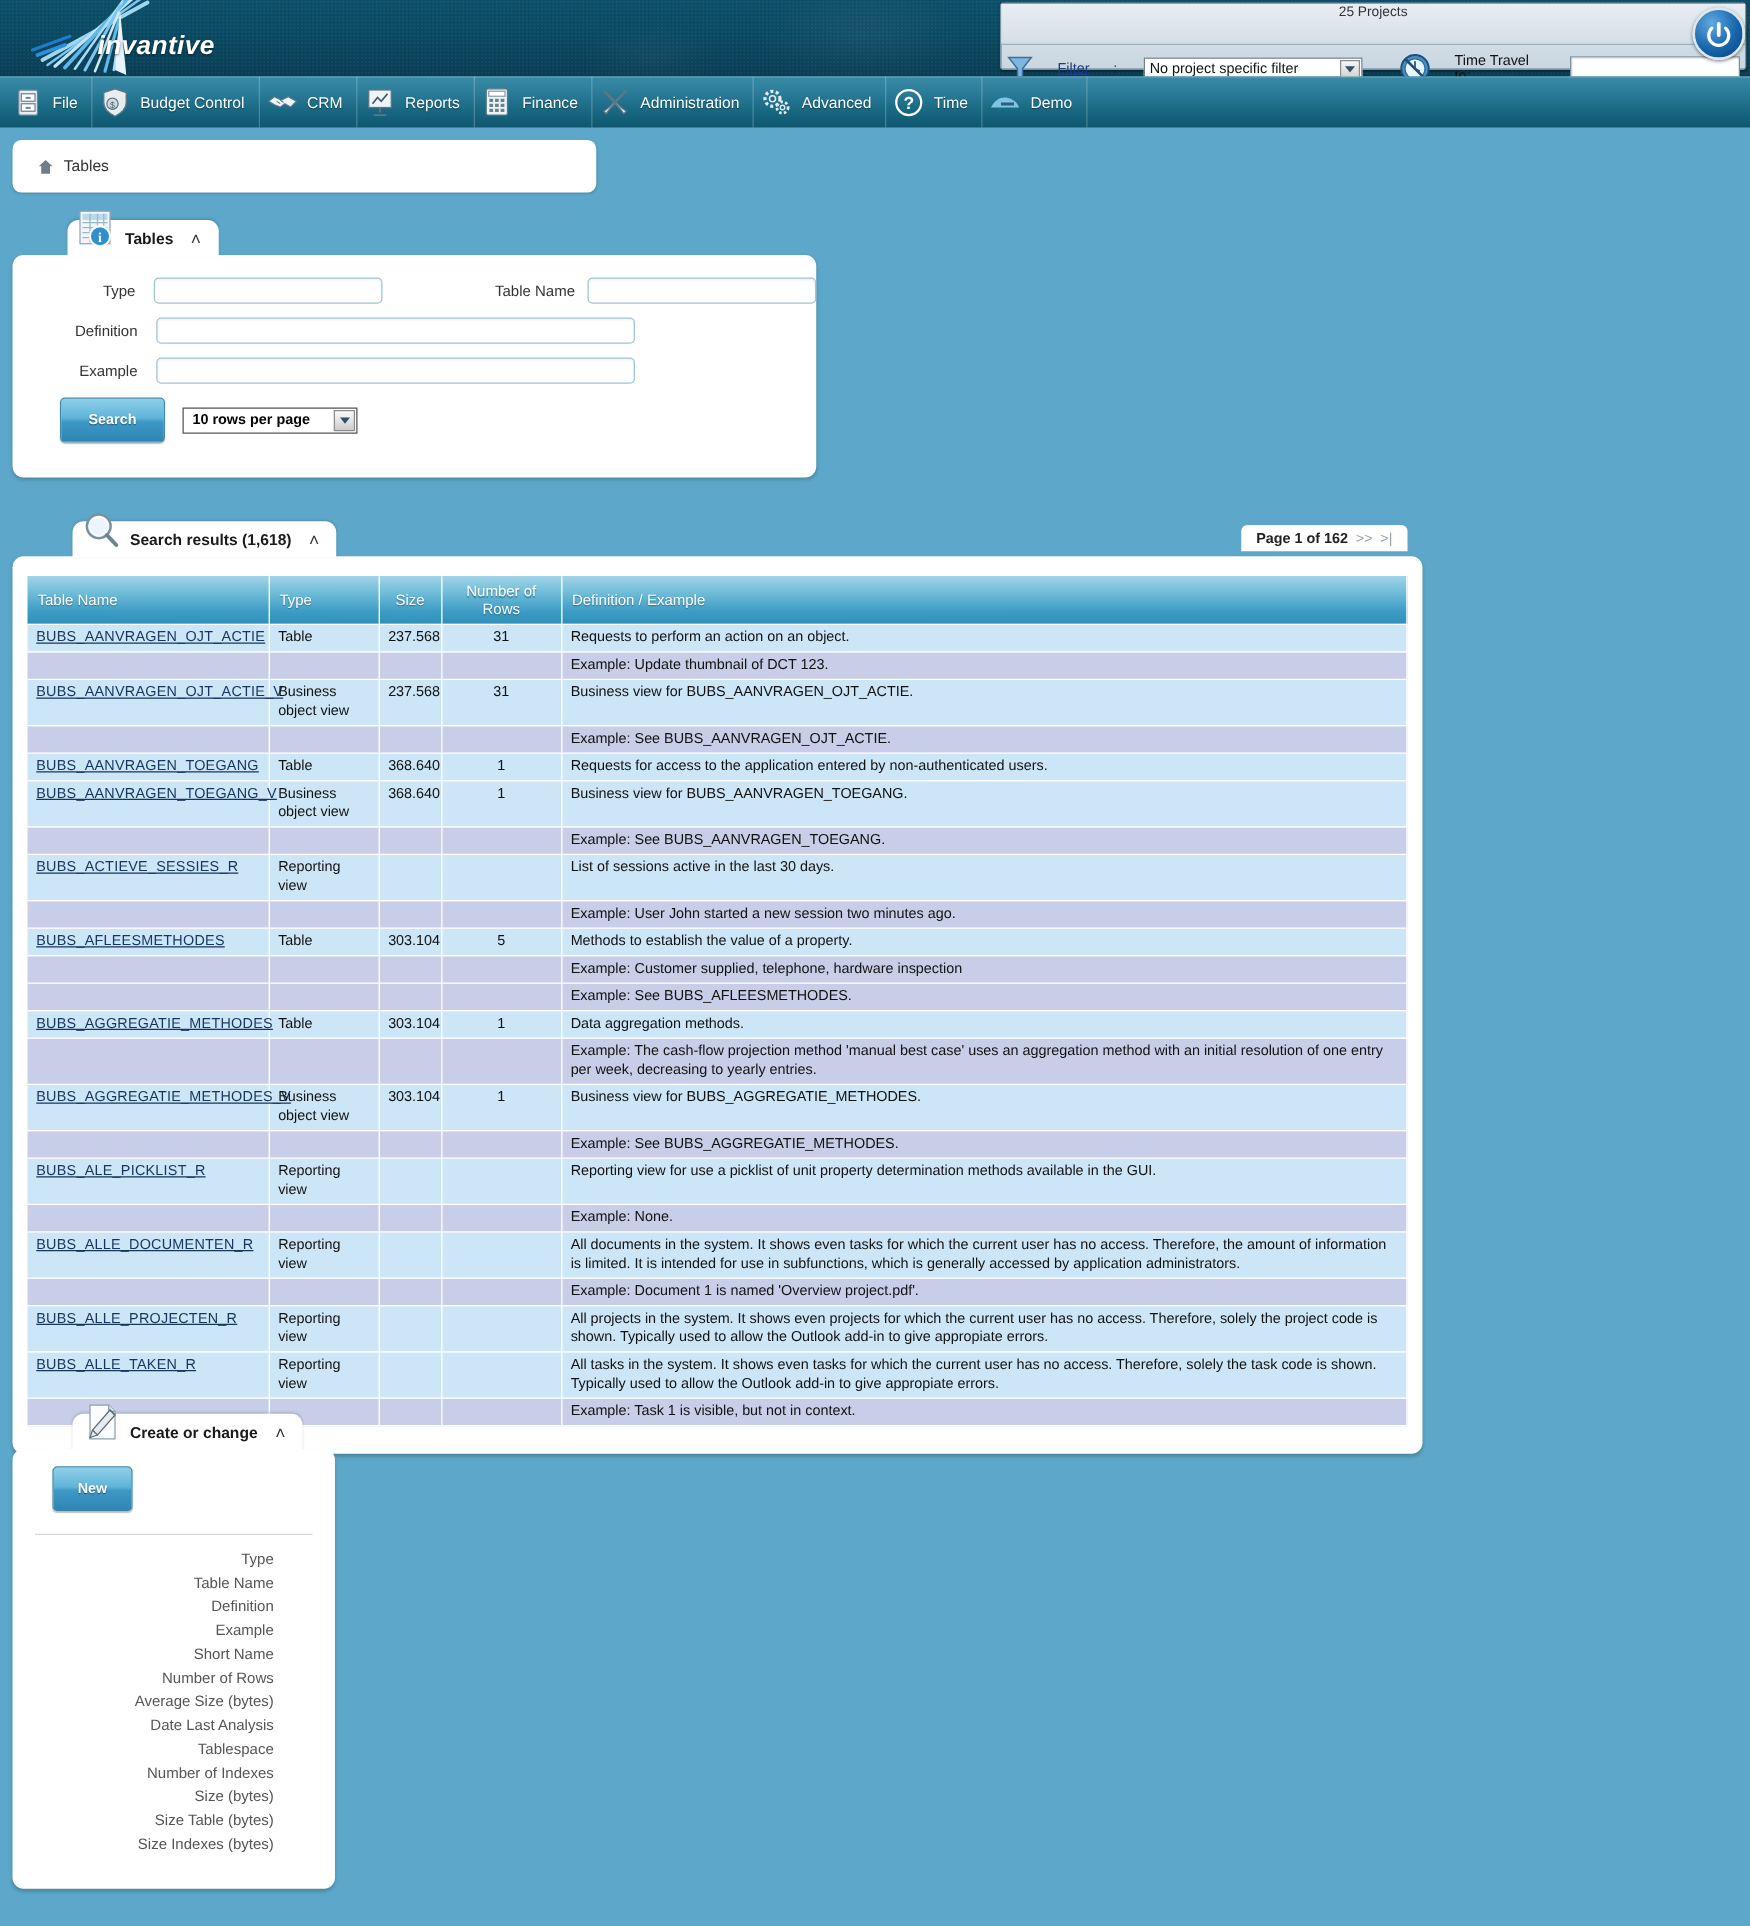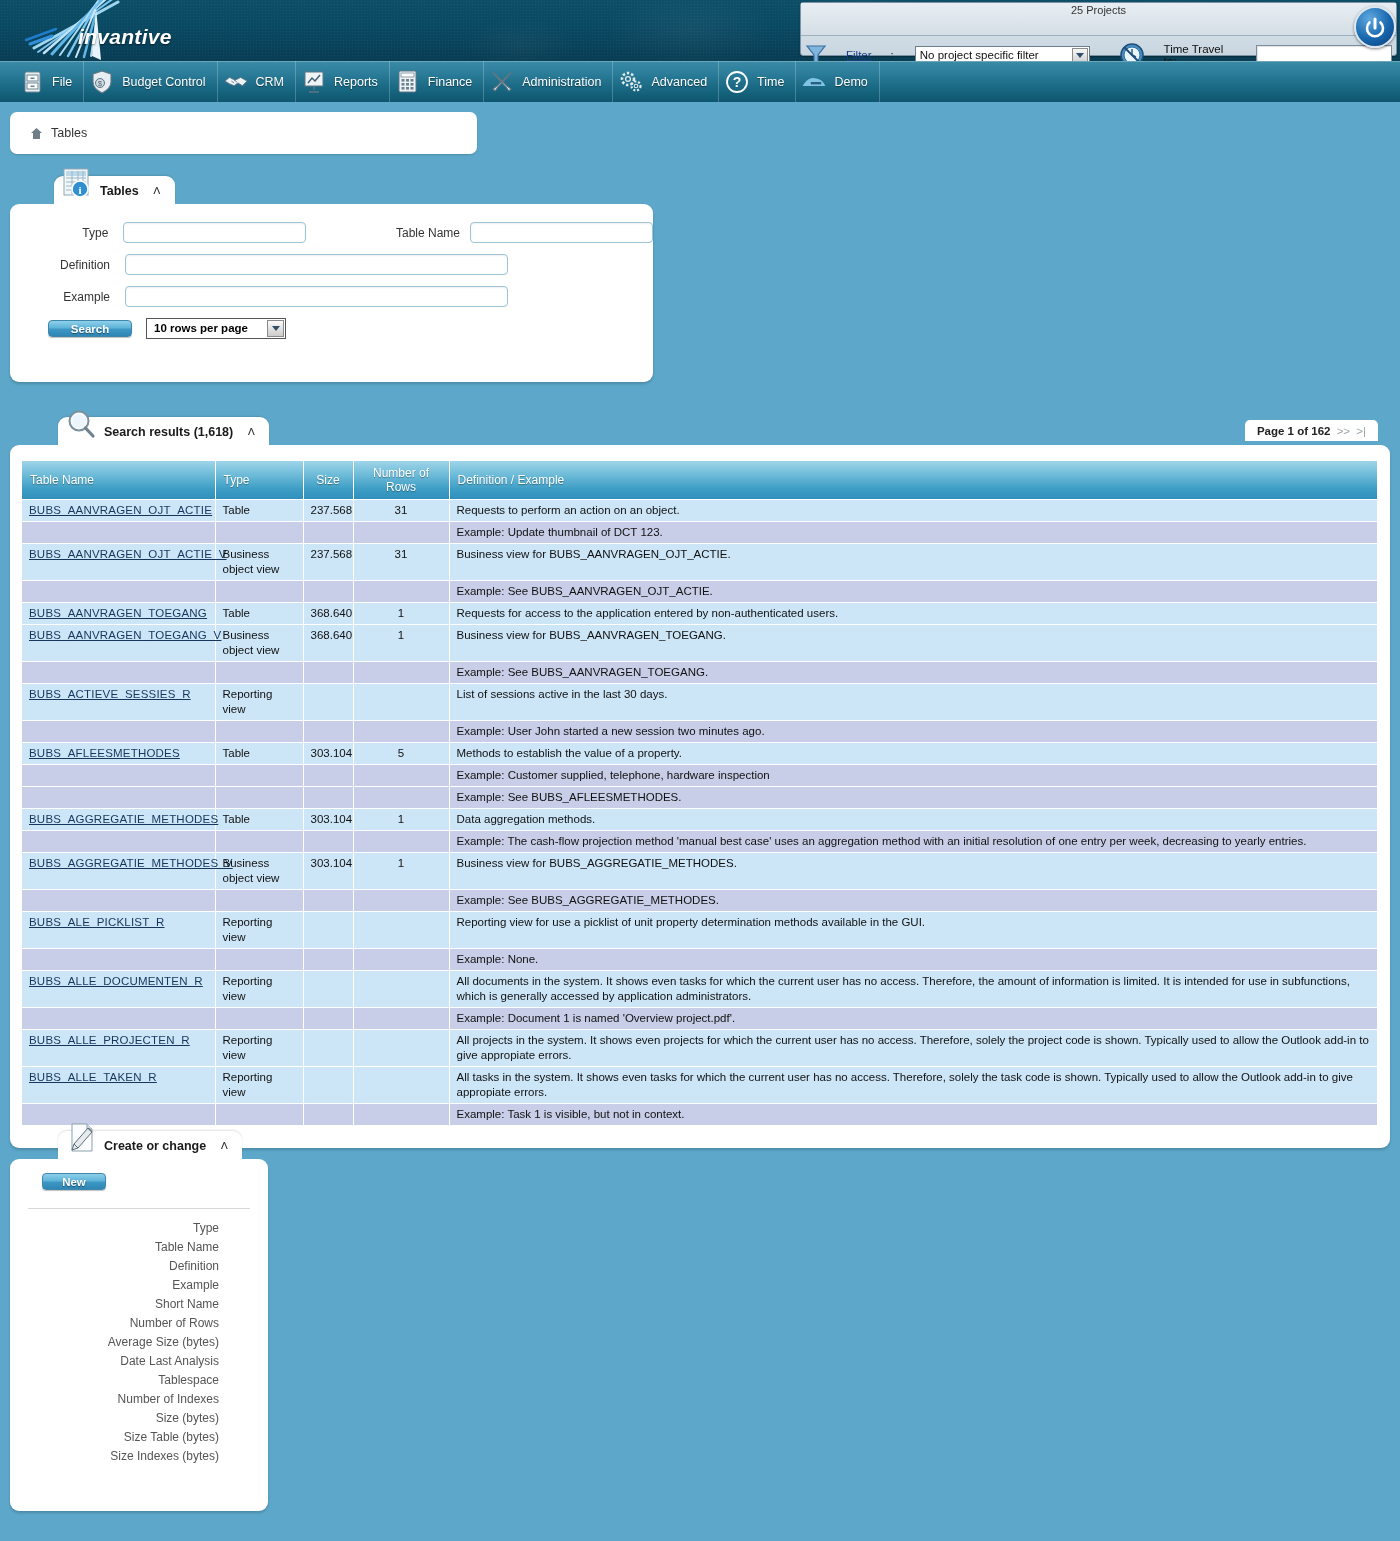--- a/index.html
+++ b/index.html
@@ -101,21 +101,21 @@
     display:flex; align-items:center;
     box-shadow:inset 0 1px 0 rgba(255,255,255,.25);
   }
   .menu-item{
     display:flex; align-items:center; height:41px;
     padding:0 11px 0 6px; gap:8px;
     color:#fff; font-size:12.5px;
     border-right:1px solid rgba(255,255,255,.22);
     cursor:pointer; white-space:nowrap;
   }
-  .menu-item:first-child{ padding-left:20px; }
+  .menu-item:first-child{ padding-left:10px; }
   .menu-item .mi-ico{ width:24px; height:26px; display:flex;align-items:center;justify-content:center; flex:none;}
   .menu-item .mi-label{ text-shadow:0 1px 1px rgba(0,0,0,.45); }
 
   
   .breadcrumb{
     position:absolute; left:10px; top:112px;
     width:467px; height:42px;
     background:#fff; border-radius:7px;
     display:flex; align-items:center; padding-left:20px; gap:8px;
     box-shadow:0 1px 2px rgba(0,0,0,.15);
@@ -140,21 +140,21 @@
   #search-panel{ position:absolute; left:10px; top:176px; width:643px; }
   #search-panel .tabrow{ padding-left:44px; }
   #search-panel .panel-body{ margin-top:-1px; border-top-left-radius:9px; height:178px; padding:18px 0 0 0; }
   .frow{ display:flex; align-items:center; margin-bottom:11px; }
   .flabel{ font-size:12px; color:#333; text-align:right; }
   .finput{
     background:#fff; border:1px solid #9cc3d6; border-radius:4px;
     height:21px; box-shadow:inset 0 1px 2px rgba(0,0,0,.07);
   }
   .btn-blue{
-    height:17px; min-width:84px; padding:0 10px;
+    height:36px; min-width:84px; padding:0 10px;
     border:1px solid #3f86ab; border-radius:4px;
     background:linear-gradient(180deg,#8fd0ea 0%, #5fb4d8 45%, #3d97c4 55%, #2f86b4 100%);
     color:#fff; font-size:11.5px; font-weight:bold;
     text-shadow:0 1px 1px rgba(0,0,0,.45);
     display:flex;align-items:center;justify-content:center;
     cursor:pointer;
     box-shadow:0 1px 1px rgba(0,0,0,.25);
   }
   .rows-select{
     position:relative; width:140px; height:21px;
@@ -166,21 +166,21 @@
     background:linear-gradient(180deg,#fafafa,#ccc);
     border:1px solid #8b8b8b;
     display:flex;align-items:center;justify-content:center;
   }
   .rows-select .arrowbtn i{
     width:0;height:0;border-left:4px solid transparent;border-right:4px solid transparent;
     border-top:5px solid #2f5068; display:block;
   }
 
   
-  #results-panel{ position:absolute; left:10px; top:417px; width:1380px; }
+  #results-panel{ position:absolute; left:10px; top:417px; width:1128px; }
   #results-panel .tabrow{ padding-left:48px; position:relative; }
   #results-panel .panel-body{ margin-top:-1px; padding:16px 12px 22px 12px; }
   .pager{
     position:absolute; right:12px; top:3px;
     background:#fff; border-radius:5px 5px 0 0;
     padding:5px 12px 4px 12px;
     font-size:11.5px; color:#222; font-weight:bold;
   }
   .pager .pgnav{ color:#9aa4ac; font-weight:normal; margin-left:3px; }
 

